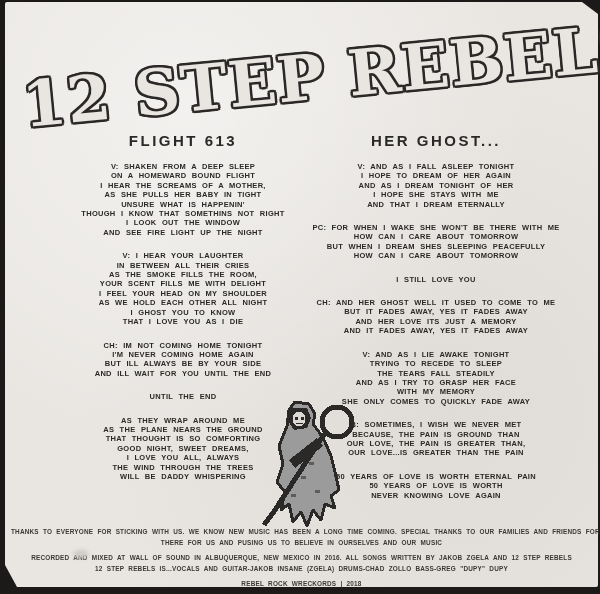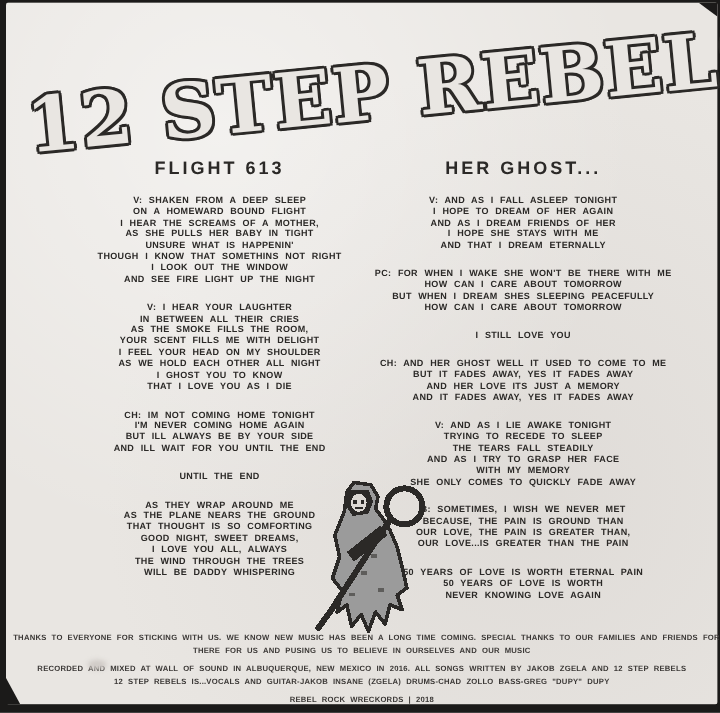--- a/index.html
+++ b/index.html
@@ -114,21 +114,21 @@
         </div>
       </div>
   </section>
 
   <section class="song song-right">
     <h2 class="song-title">HER GHOST...</h2>
     <div>
         <div class="stanza">
           <div class="t-line">V: AND AS I FALL ASLEEP TONIGHT</div>
           <div class="t-line">I HOPE TO DREAM OF HER AGAIN</div>
-          <div class="t-line">AND AS I DREAM FRIENDS OF HER</div>
+          <div class="t-line">AND AS I DREAM TONIGHT OF HER</div>
           <div class="t-line">I HOPE SHE STAYS WITH ME</div>
           <div class="t-line">AND THAT I DREAM ETERNALLY</div>
         </div>
         <div class="stanza">
           <div class="t-line">PC: FOR WHEN I WAKE SHE WON'T BE THERE WITH ME</div>
           <div class="t-line">HOW CAN I CARE ABOUT TOMORROW</div>
           <div class="t-line">BUT WHEN I DREAM SHES SLEEPING PEACEFULLY</div>
           <div class="t-line">HOW CAN I CARE ABOUT TOMORROW</div>
         </div>
         <div class="stanza">

